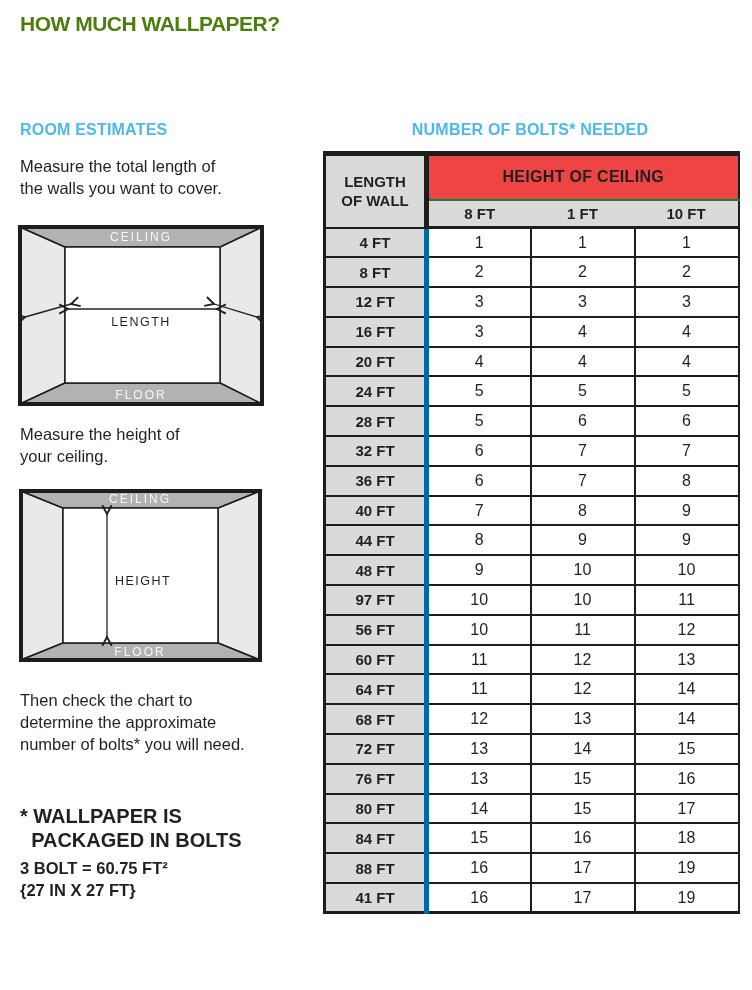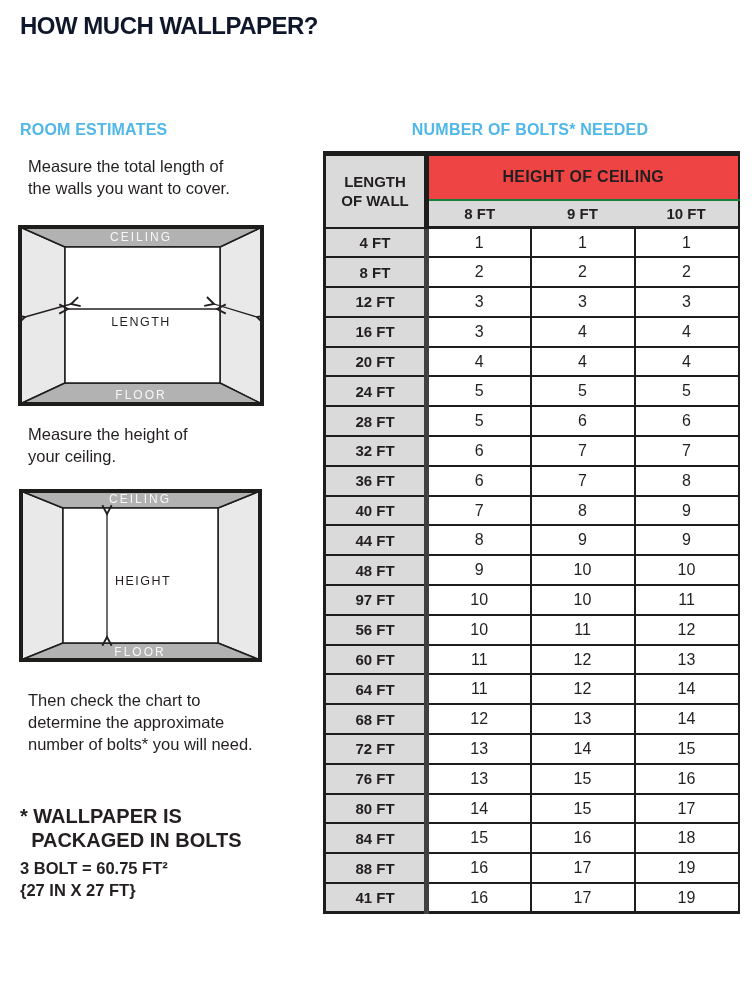--- a/index.html
+++ b/index.html
@@ -4,33 +4,32 @@
 <style>
   * { margin:0; padding:0; box-sizing:border-box; }
   html,body { background:#ffffff; }
   body {
     width:752px; height:990px; position:relative; overflow:hidden;
     font-family:"Liberation Sans", sans-serif; color:#231f20;
   }
   .abs { position:absolute; }
 
   .page-title {
-    left:20px; top:12px; font-size:24px; font-weight:bold;
-    color:#0f172a; letter-spacing:-0.5px;
+    left:20px; top:12px; font-size:21px; font-weight:bold;
+    color:#4d7c0f; letter-spacing:-0.5px;
   }
   .section-heading {
     font-size:16px; font-weight:bold; color:#4fb8e8; letter-spacing:0.2px;text-align:center;
   }
   #room-estimates-heading { left:20px; top:121px; }
   #bolts-needed-heading { left:323px; top:121px; width:414px; text-align:center; }
 
   .para {
     left:20px; font-size:16.5px; line-height:22px; white-space:pre-line;
     color:#231f20;
-    margin-left:8px;
   }
   #para-length { top:155px; }
   #para-height { top:423px; }
   #para-chart  { top:689px; }
 
   .footnote {
     left:20px; top:804px; font-size:20px; font-weight:bold;
     line-height:24px; white-space:pre-wrap;
   }
   .bolt-info { left:20px; font-size:16.5px; font-weight:bold; line-height:23px; }
@@ -54,21 +53,21 @@
   th.group {
     background:#ef4444; height:46px; font-size:16px; font-weight:bold;
     border-bottom:2px solid #15803d; letter-spacing:0.3px;
   }
   th.sub {
     background:#dadada; height:28px; font-size:15px; font-weight:bold;
     border-bottom:3px solid #1d1d1b;
   }
   tbody td { border-top:2px solid #1d1d1b; height:29.8px; }
   tbody td.row-label {
-    background:#dadada; border-right:5px solid #404040;
+    background:#dadada; border-right:5px solid #0369a1;
     font-size:15px; font-weight:bold;
   }
   tbody td.val { border-left:2px solid #1d1d1b; font-size:16px; background:#ffffff; }
 
   svg text { font-family:"Liberation Sans", sans-serif; }
 </style>
 </head>
 <body>
 
 <h1 class="abs page-title">HOW MUCH WALLPAPER?</h1>
@@ -137,21 +136,21 @@
       <col style="width:104px">
   </colgroup>
   <thead>
     <tr>
       <th class="corner" rowspan="2">LENGTH
 OF WALL</th>
       <th class="group" colspan="3">HEIGHT OF CEILING</th>
     </tr>
     <tr>
       <th class="sub">8 FT</th>
-      <th class="sub">9 FT</th>
+      <th class="sub">1 FT</th>
       <th class="sub">10 FT</th>
     </tr>
   </thead>
   <tbody>
       <tr>
         <td class="row-label">4 FT</td>
         <td class="val">1</td>
         <td class="val">1</td>
         <td class="val">1</td>
       </tr>

